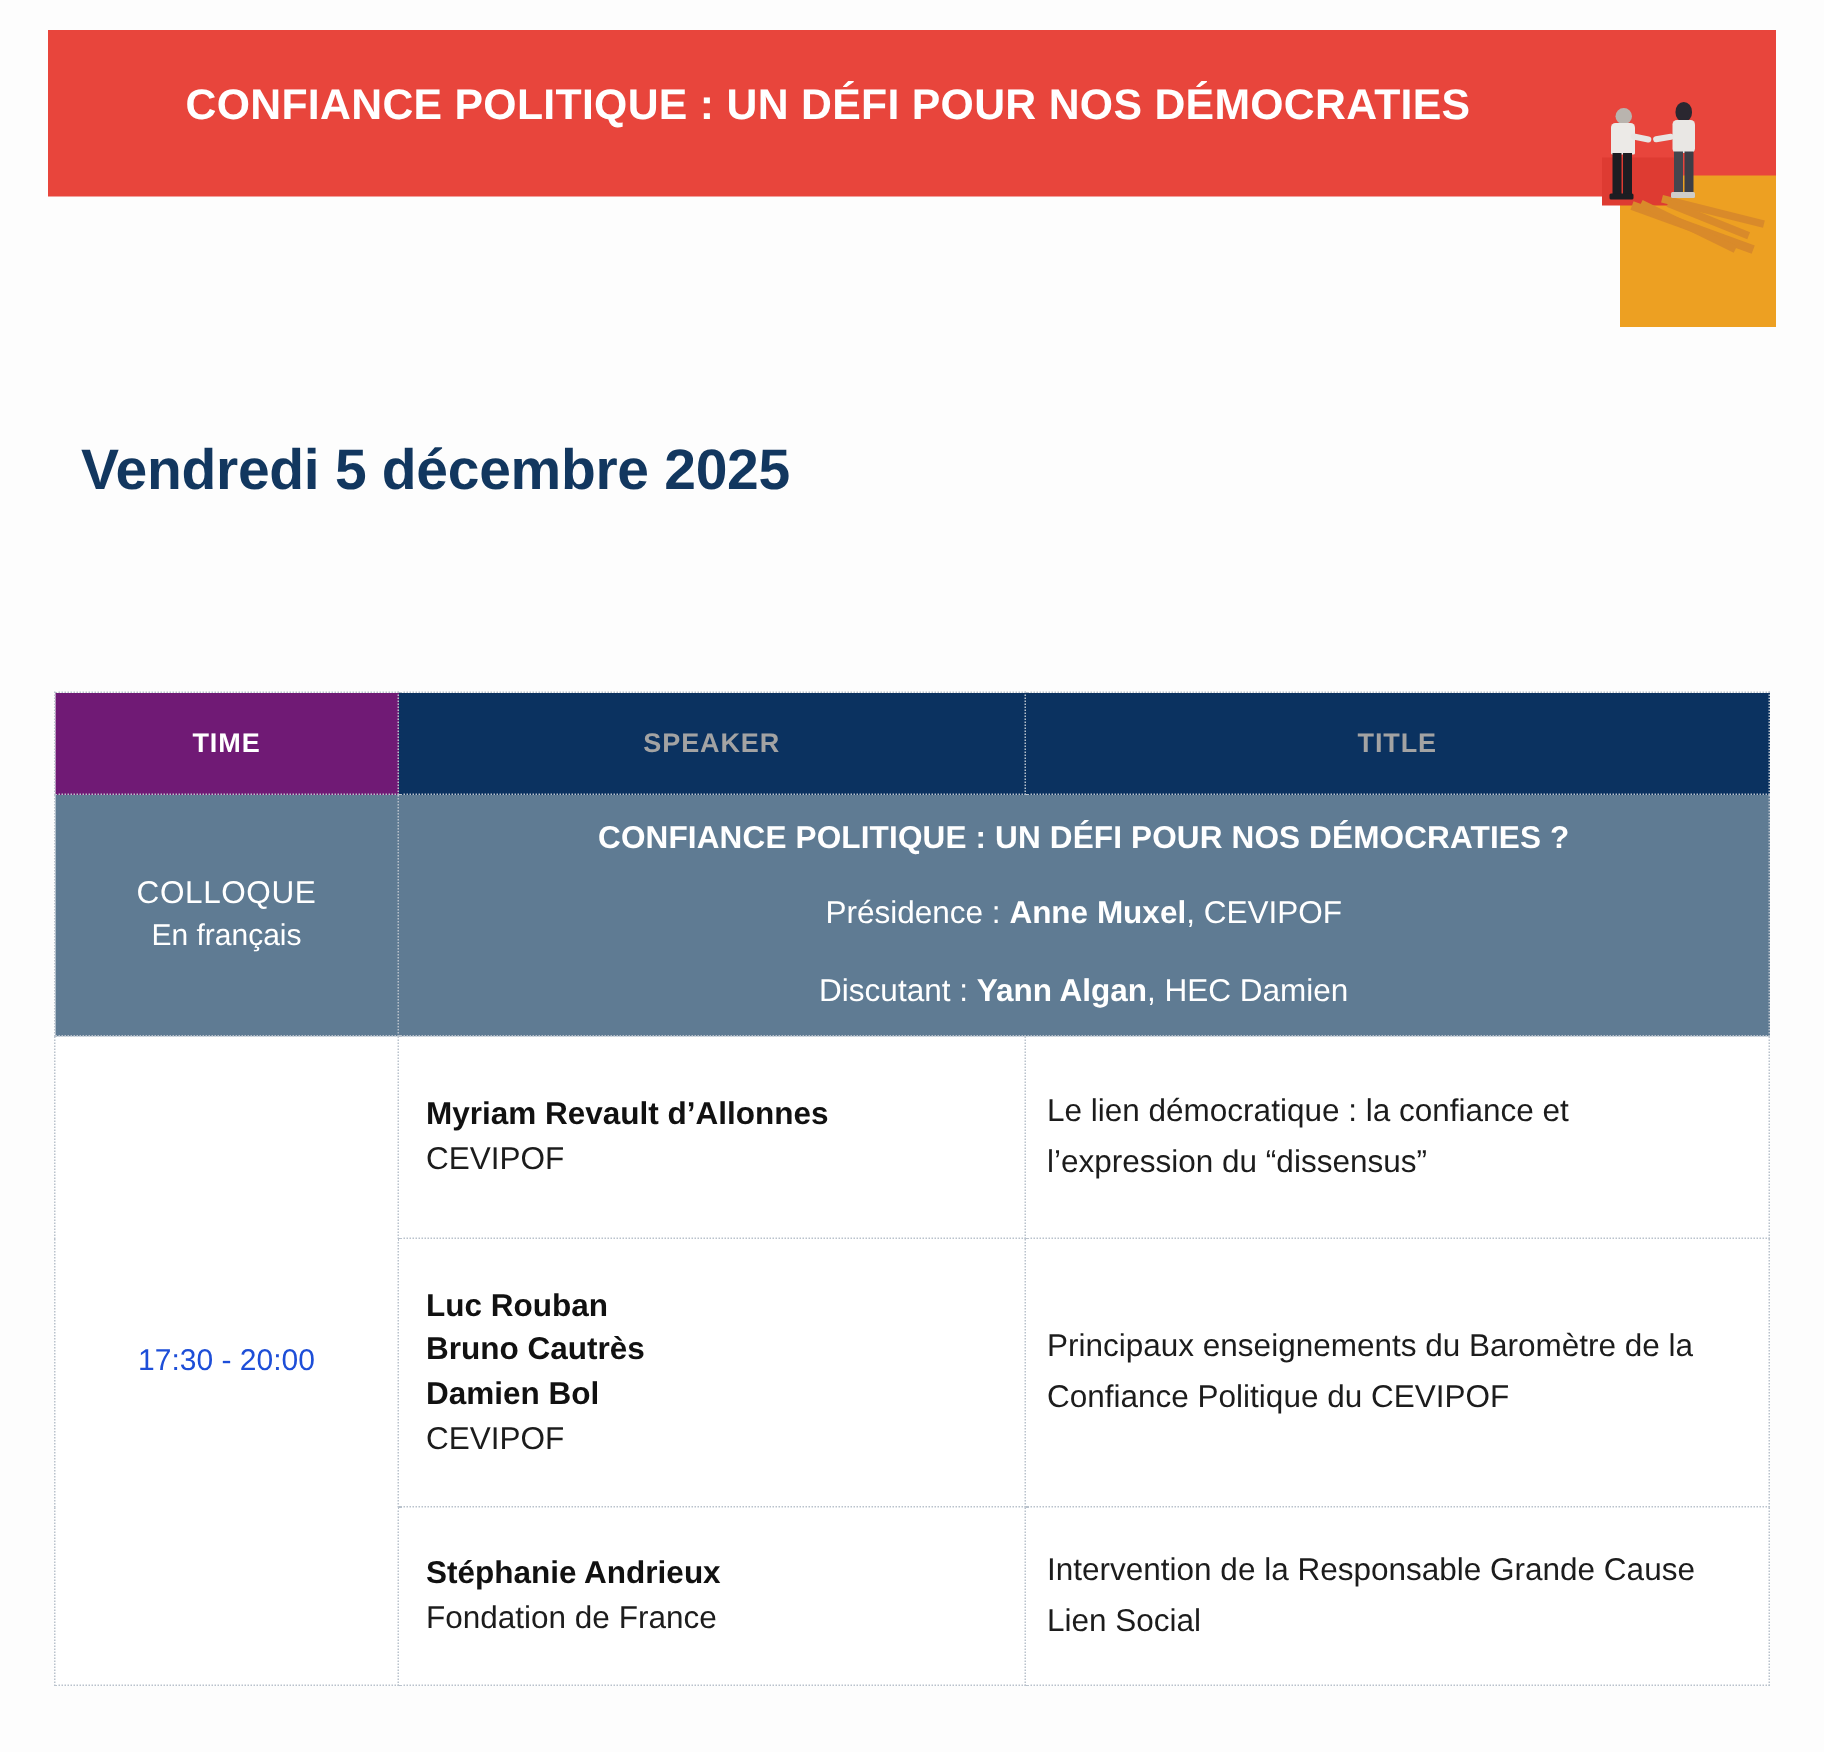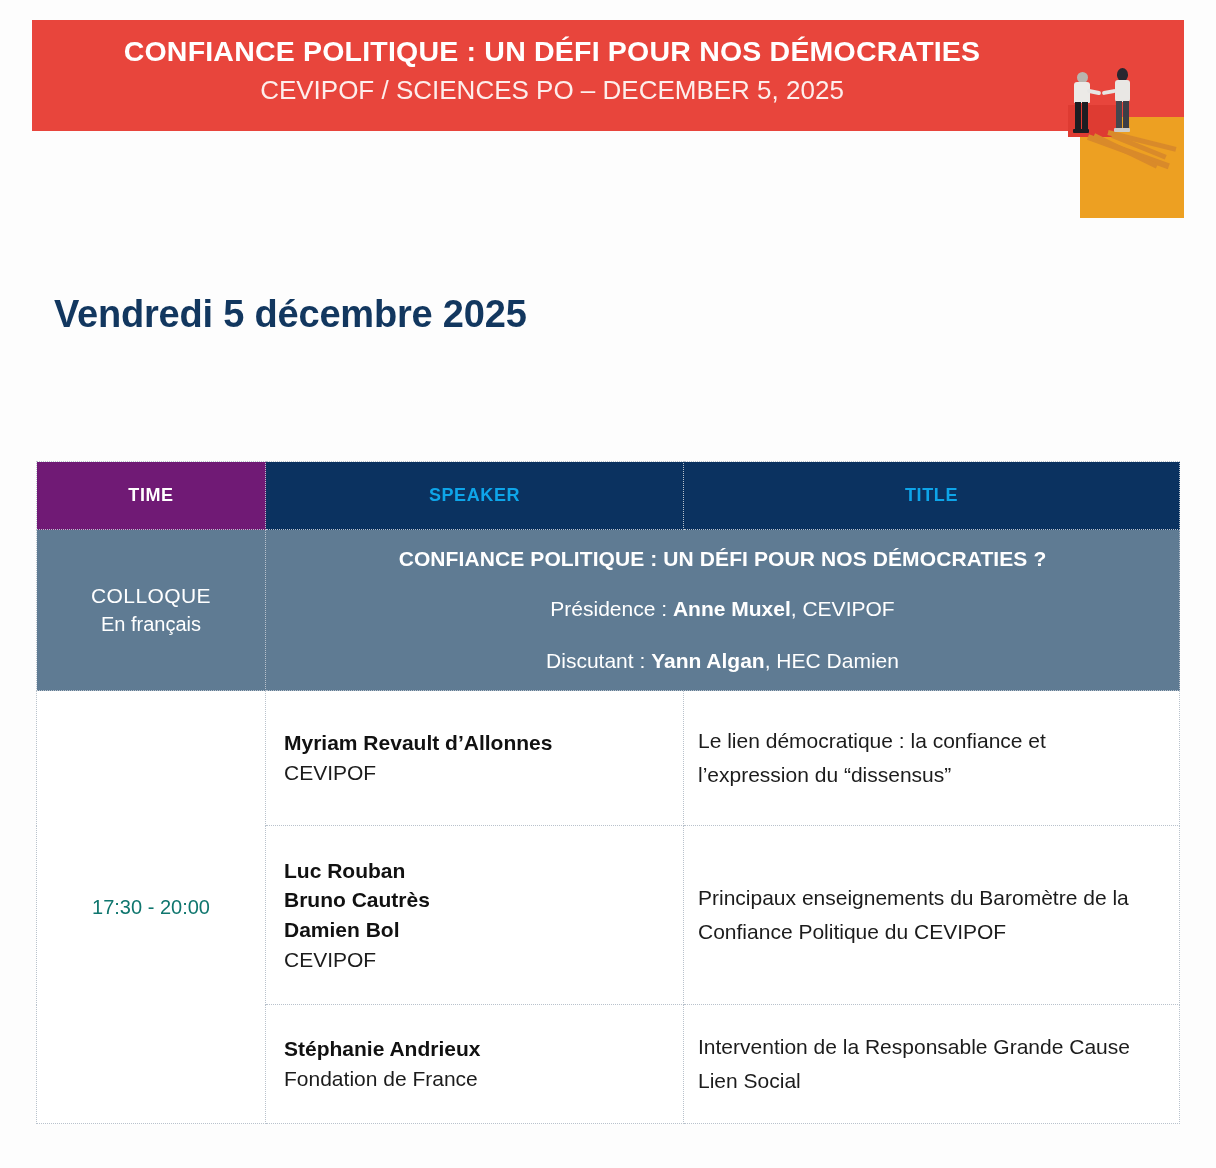--- a/index.html
+++ b/index.html
@@ -167,21 +167,21 @@
     background: #701a75;
     color: #ffffff;
     font-size: 18px;
     font-weight: bold;
     letter-spacing: 0.6px;
     height: 68px;
     text-align: center;
   }
   th.h-speaker, th.h-title {
     background: #0b3260;
-    color: #0ea5e9;
+    color: #a3a3a3;
     font-size: 18px;
     font-weight: bold;
     letter-spacing: 0.6px;
     height: 68px;
     text-align: center;
   }
 
   
   td.colloque-label {
     background: #5f7b93;
@@ -221,21 +221,21 @@
     line-height: 1.45;
     margin-top: 21px;
   }
   .coll-line b { font-weight: bold; }
 
   
   td.time-cell {
     background: #ffffff;
     text-align: center;
     font-size: 20px;
-    color: #0f766e;
+    color: #1d4ed8;
     font-weight: 400;
   }
 
   td.speaker-cell {
     background: #ffffff;
     padding: 18px 0 18px 18px;
   }
   .spk-name {
     font-size: 21px;
     font-weight: bold;
@@ -263,21 +263,20 @@
   tr.row-3 td { height: 119px; }
 </style>
 </head>
 <body>
 
 <div class="page">
 
   <div class="banner">
     <div class="banner-text">
       <div class="banner-title">CONFIANCE POLITIQUE : UN DÉFI POUR NOS DÉMOCRATIES</div>
-      <div class="banner-sub">CEVIPOF / SCIENCES PO – DECEMBER 5, 2025</div>
     </div>
   </div>
 
   <div class="artwork">
     <div class="art-orange"></div>
     <div class="art-red-sq"></div>
     <div class="art-shadow s1"></div>
     <div class="art-shadow s2"></div>
     <div class="art-shadow s3"></div>
     <div class="art-shadow s4"></div>

